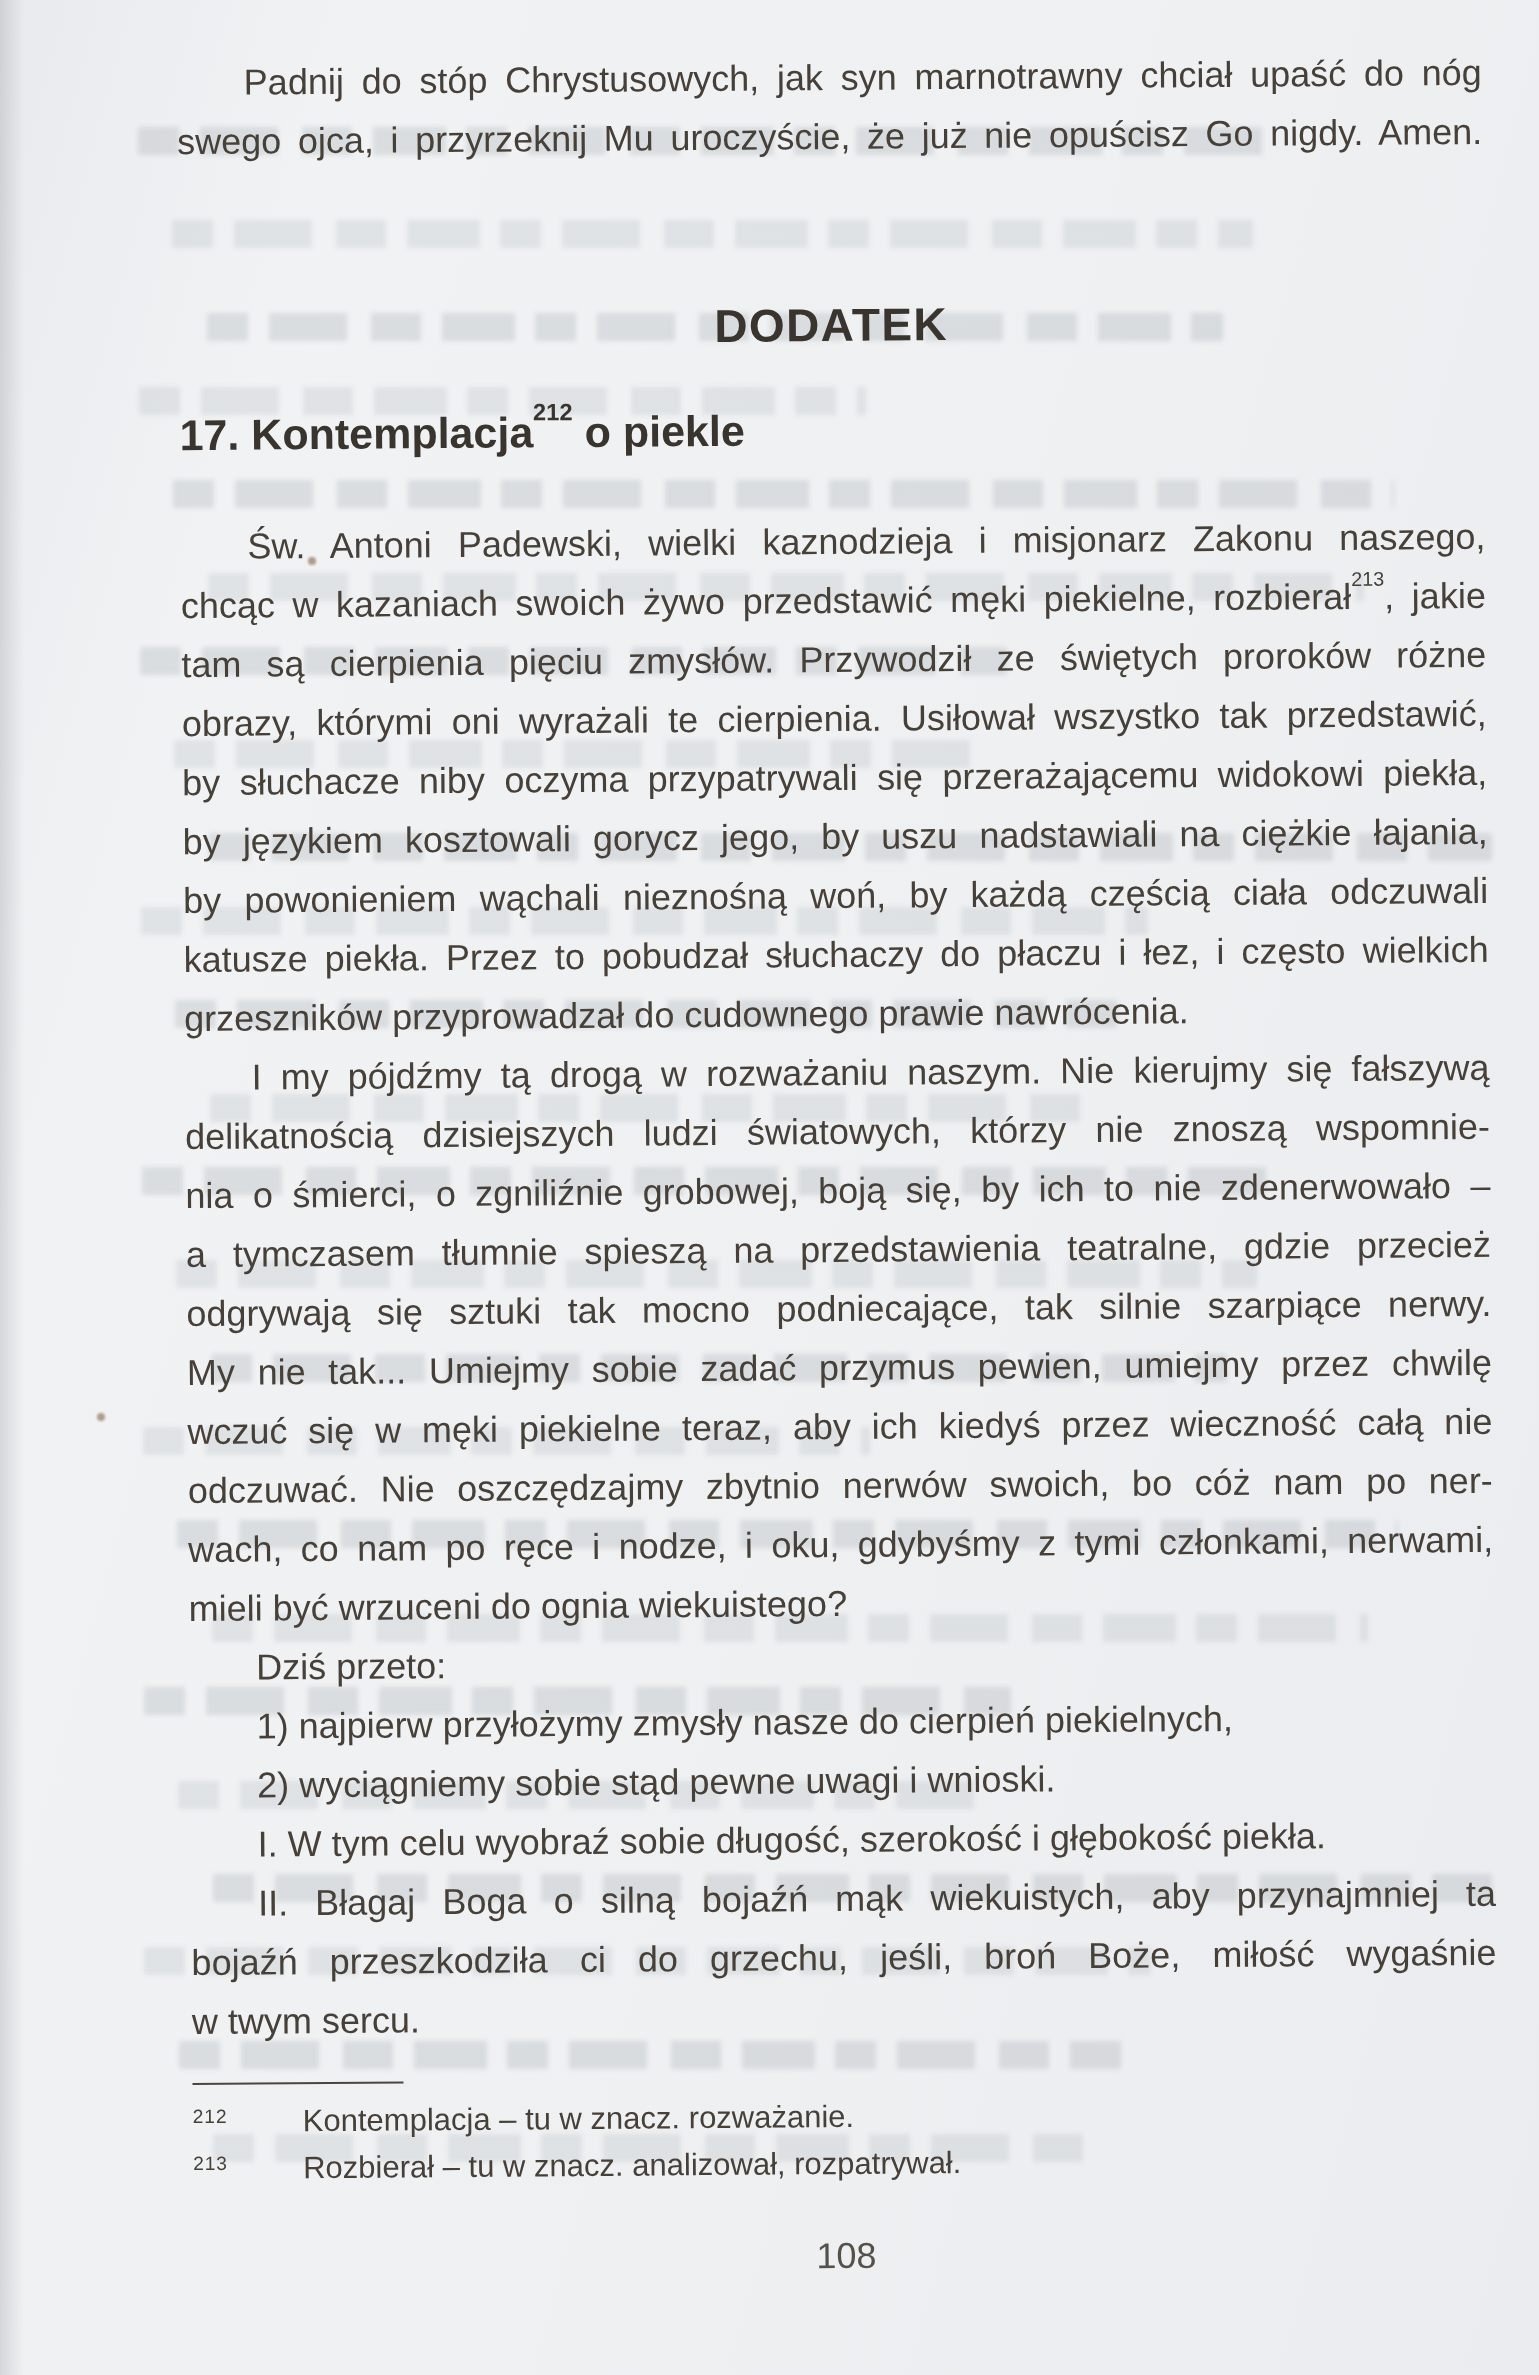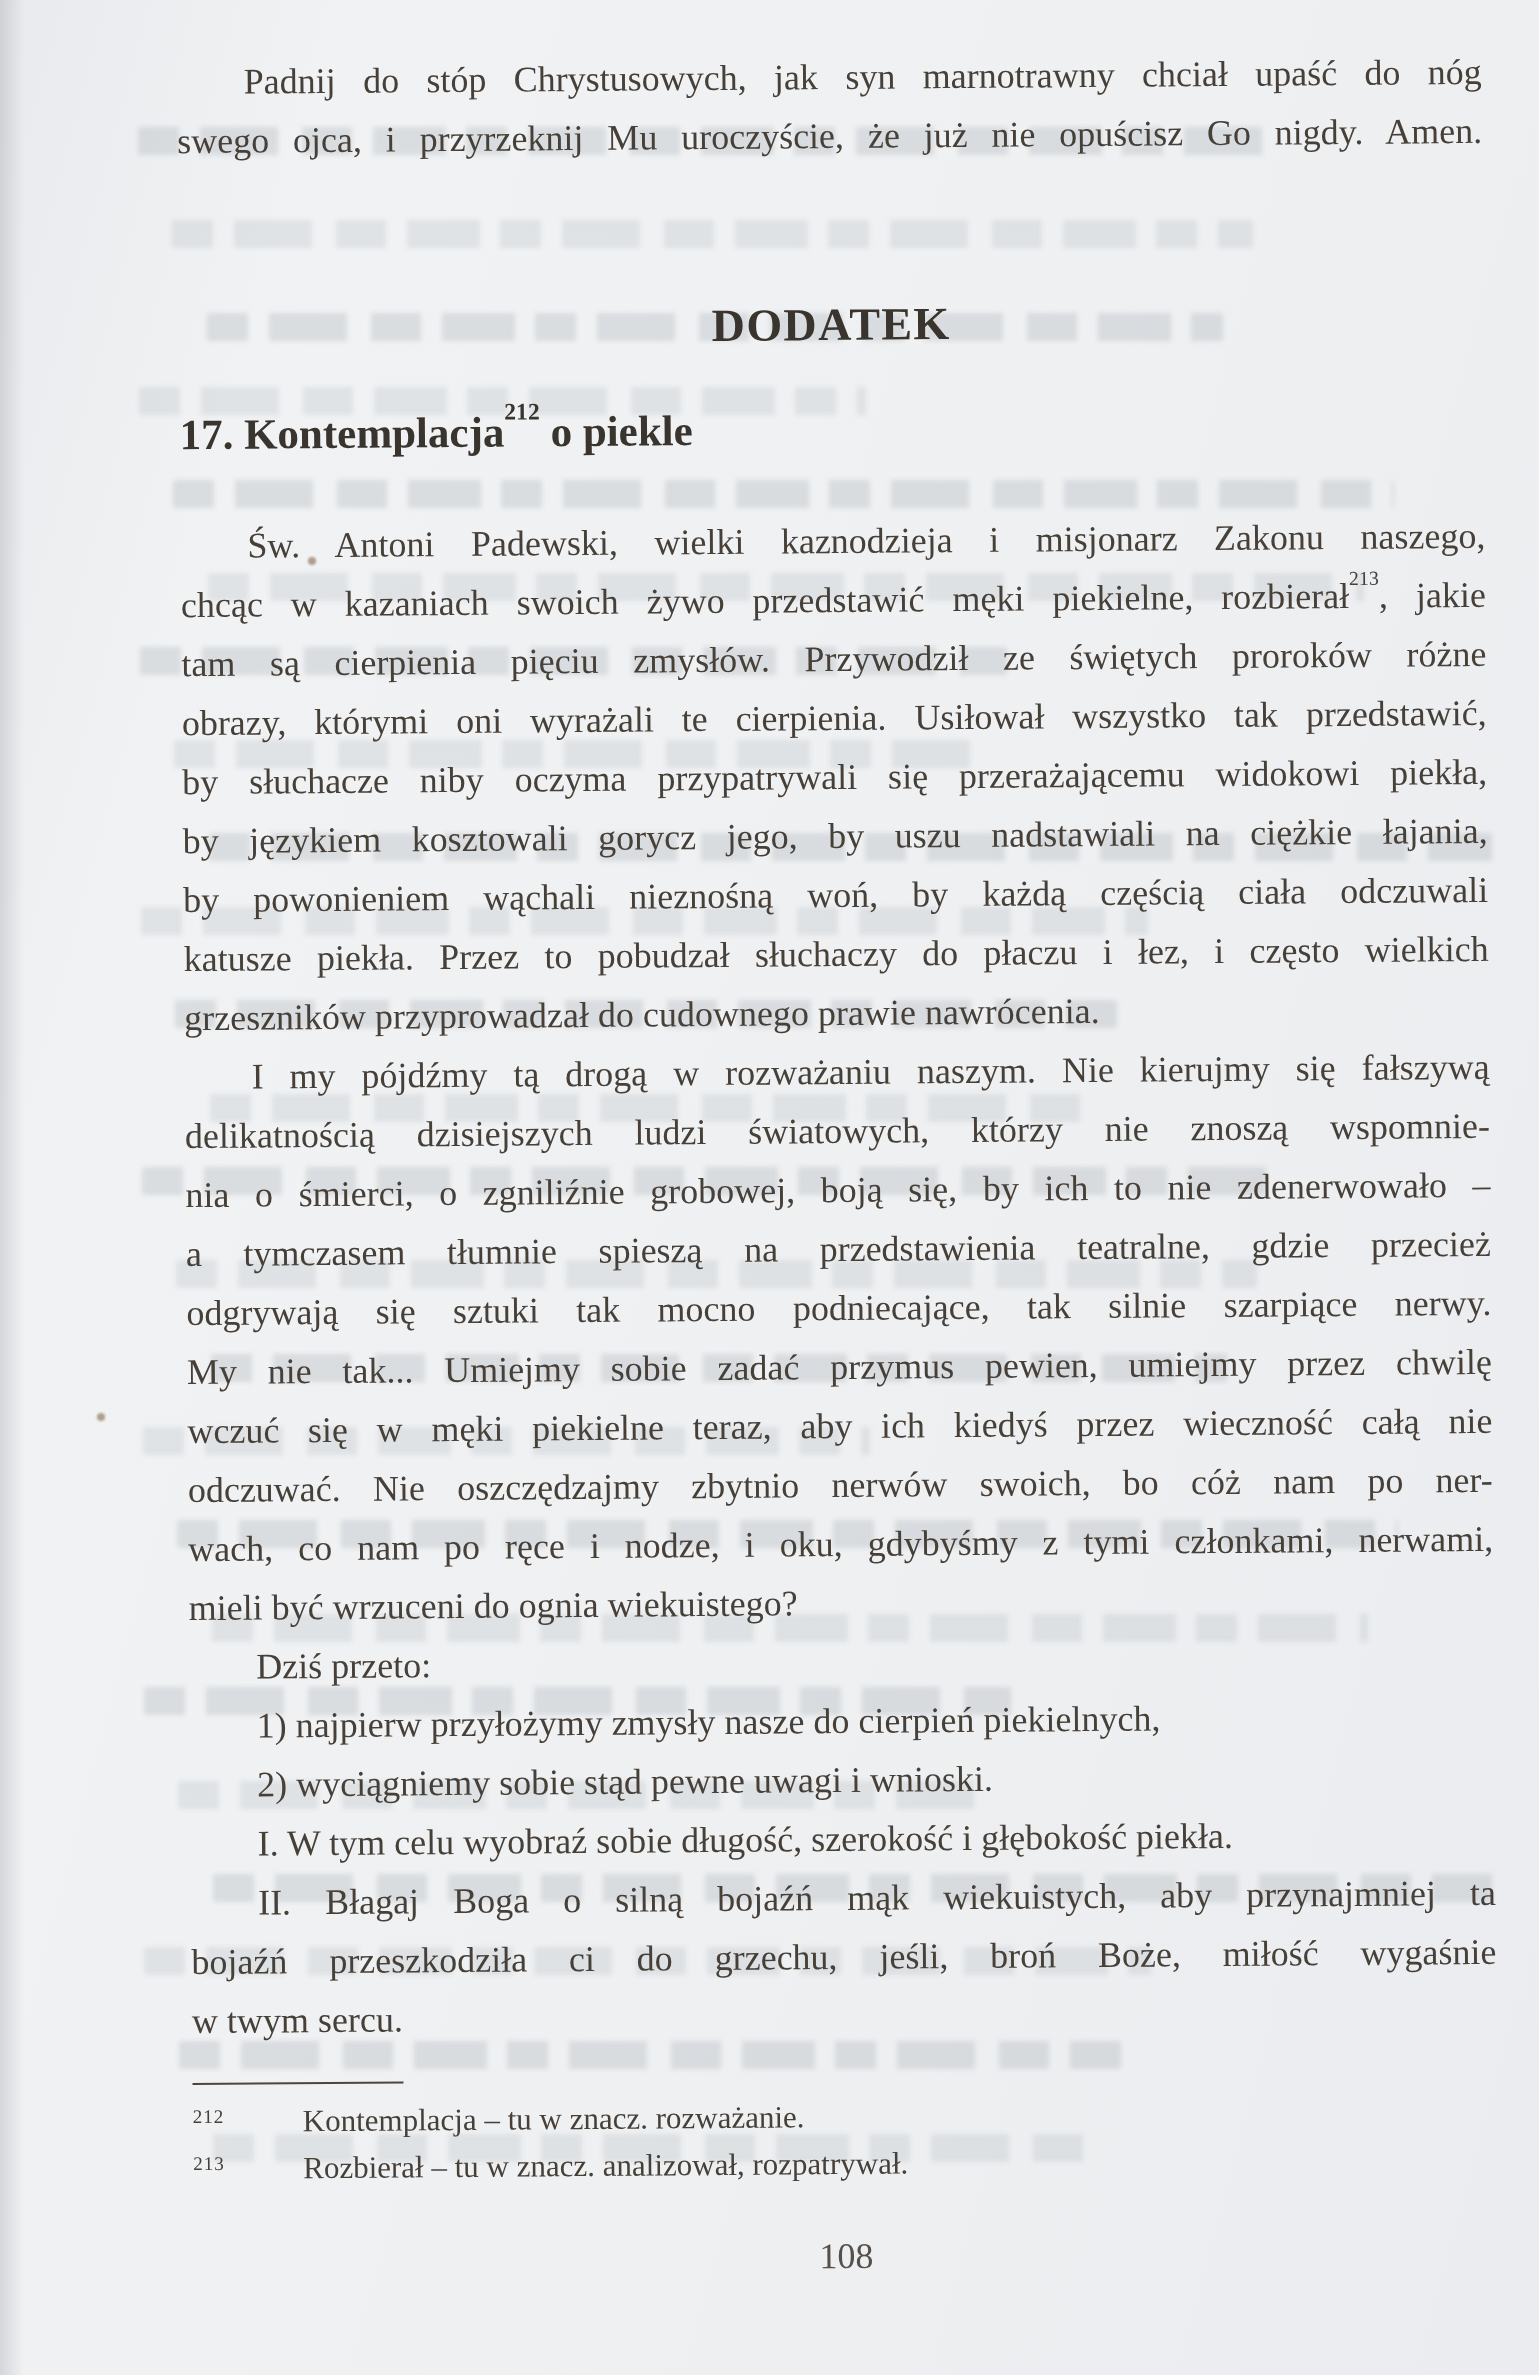--- a/index.html
+++ b/index.html
@@ -7,21 +7,21 @@
     --ink:#474039;
     --heading-ink:#3a342e;
     --muted-ink:#55504a;
   }
   html,body{margin:0;padding:0;}
   .page{
     position:relative;
     width:1539px;height:2375px;
     background:linear-gradient(105deg,#e8eaed 0%,#f0f2f4 16%,var(--paper) 55%,#eaecef 100%);
     overflow:hidden;
-    font-family:Liberation Serif, serif;
+    font-family:Liberation Sans, sans-serif;
     color:var(--ink);
   }
   .page::before{ 
     content:"";position:absolute;left:0;top:0;width:24px;height:100%;
     background:linear-gradient(90deg,rgba(90,95,100,0.18),rgba(90,95,100,0));
   }
   .ghost{
     position:absolute;height:28px;
     color:rgba(104,114,122,0.16);
     background:repeating-linear-gradient(90deg,

